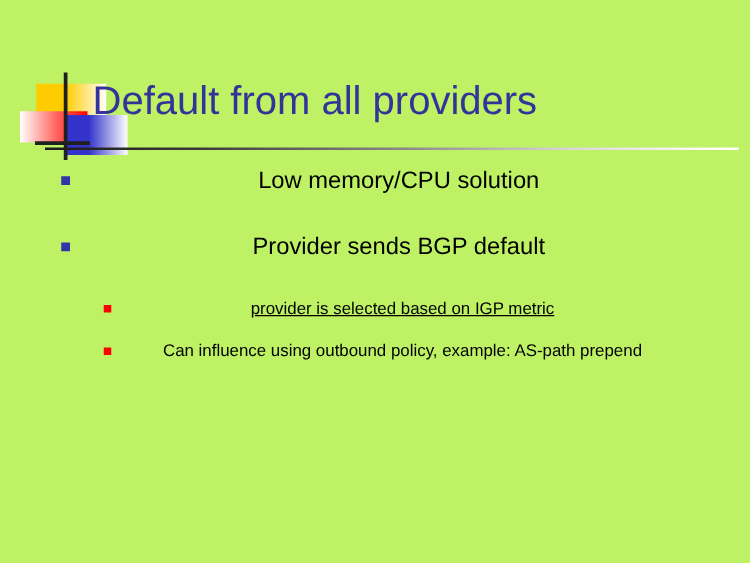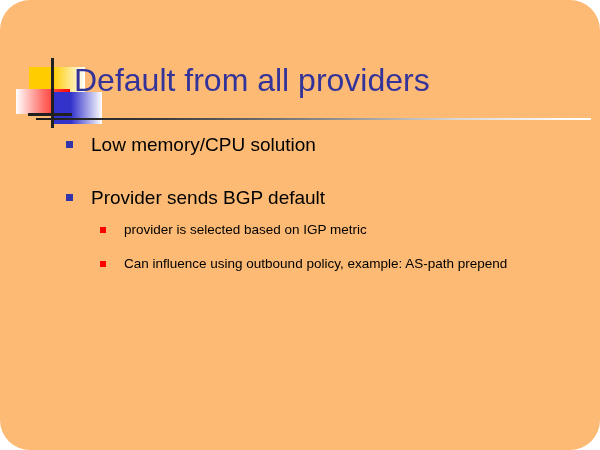--- a/index.html
+++ b/index.html
@@ -12,22 +12,21 @@
     height: 450px;
     overflow: hidden;
     font-family: "Liberation Sans", sans-serif;
     -webkit-font-smoothing: antialiased;
   }
 
   .slide {
     position: relative;
     width: 600px;
     height: 450px;
-    background: #fdba74;
-    border-radius: 30px;
+    background: #bef264;
   }
 
   
   .logo {
     position: absolute;
     left: 0;
     top: 0;
     width: 140px;
     height: 135px;
     pointer-events: none;
@@ -91,23 +90,24 @@
     left: 36px;
     top: 118px;
     width: 555px;
     height: 2px;
     background: linear-gradient(to right, #1a1a1a 0%, #3a3a3a 22%, #8a8a8a 52%, #d8d8d8 76%, #fbfbfb 95%, #ffffff 100%);
   }
 
   
   .body {
     position: absolute;
-    left: 61px;
+    left: 44px;
     top: 132px;
     width: 520px;
+    text-align: center;
   }
 
   .lvl1 {
     position: relative;
     padding-left: 30px;
     font-size: 19px;
     line-height: 26px;
     color: #000000;
     margin-bottom: 8px;
   }
@@ -133,21 +133,21 @@
     position: absolute;
     left: 39px;
     top: 7px;
     width: 6px;
     height: 6px;
     background: #ff0000;
   }
 
   .sp-a { margin-top: 0px; }
   .sp-b { margin-top: 27px; }
-  .sp-c { margin-top: 9px; }
+  .sp-c { margin-top: 26px; text-decoration: underline; }
   .sp-d { margin-top: 14px; }
 </style>
 </head>
 <body>
 
 <div class="slide">
 
   <div class="logo">
     <div class="logo-yellow"></div>
     <div class="logo-red"></div>

